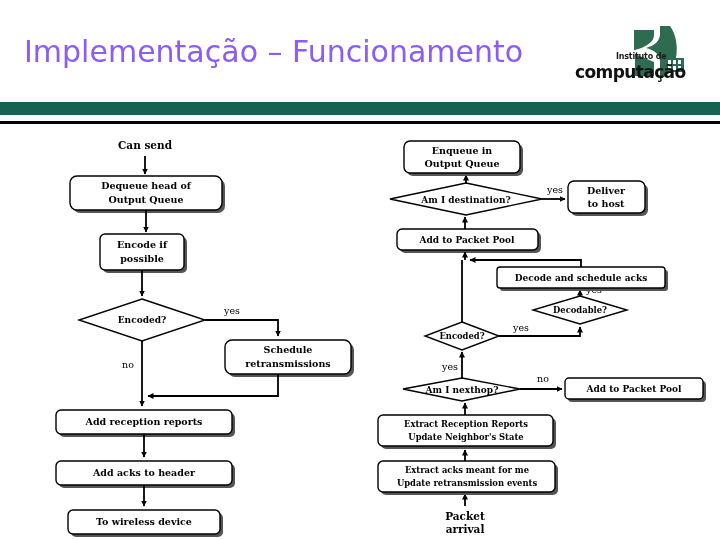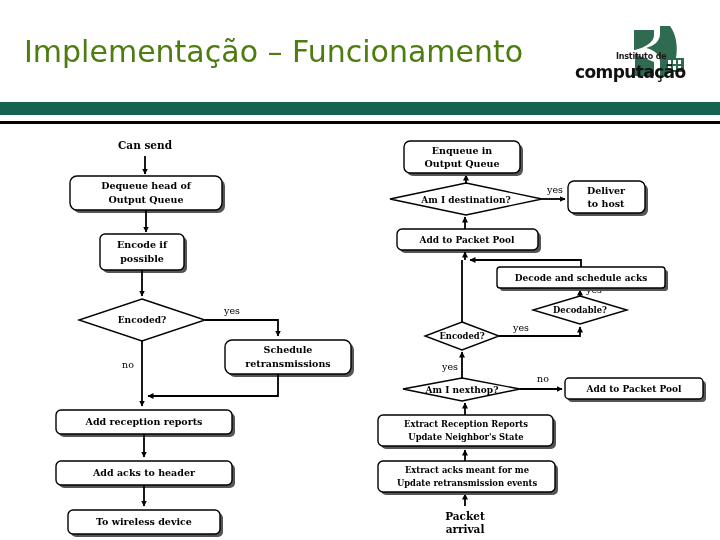--- a/index.html
+++ b/index.html
@@ -30,21 +30,21 @@
     background: #ffffff;
   }
   #slide-title {
     position: absolute;
     left: 24px;
     top: 34px;
     width: 540px;
     font-family: "DejaVu Sans", sans-serif;
     font-size: 30px;
     font-weight: 400;
-    color: #4d7c0f;
+    color: #8b5cf6;
     letter-spacing: 0px;
     white-space: nowrap;
   }
   #logo {
     position: absolute;
     left: 574px;
     top: 24px;
     width: 132px;
     height: 66px;
   }

